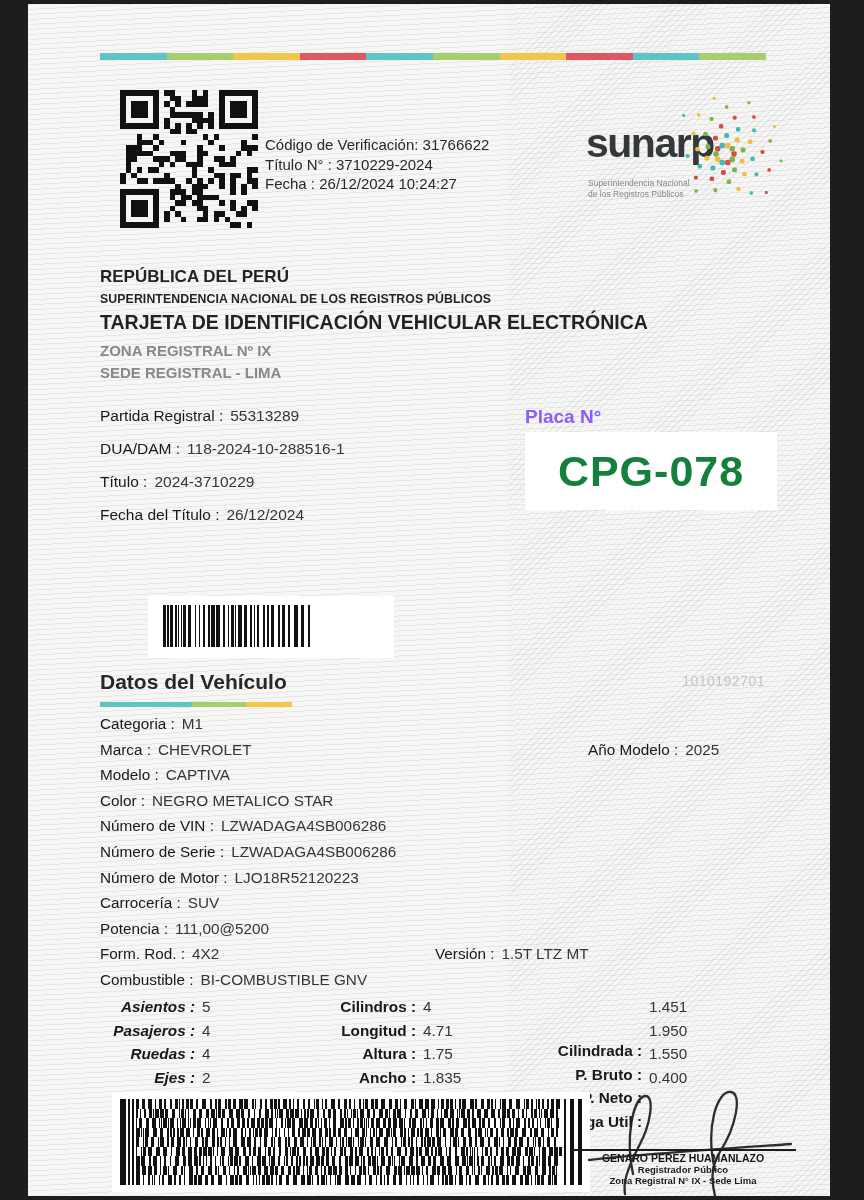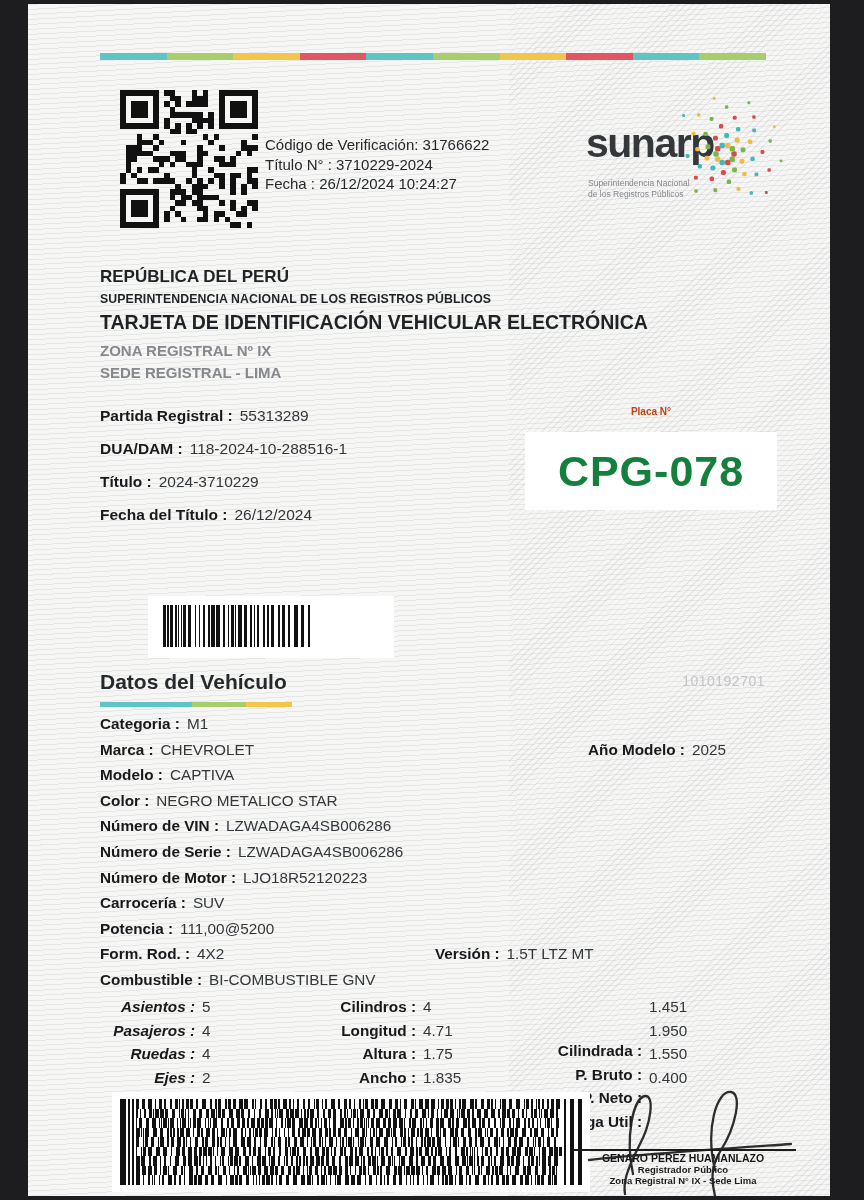--- a/index.html
+++ b/index.html
@@ -28,25 +28,25 @@
 
   .titleblock{position:absolute;left:72px;top:263px;z-index:2;color:#1f2326;}
   .titleblock .t1{font-size:17px;font-weight:700;}
   .titleblock .t2{font-size:12.3px;font-weight:700;margin-top:5px;letter-spacing:0.1px;}
   .titleblock .t3{font-size:19.5px;font-weight:700;margin-top:5px;}
   .titleblock .t4{font-size:15px;font-weight:700;margin-top:8px;color:#85898d;}
   .titleblock .t5{font-size:15px;font-weight:700;margin-top:5px;color:#85898d;}
 
   .reg{position:absolute;left:72px;top:403px;z-index:2;}
   .frow{height:33px;font-size:15.5px;white-space:nowrap;}
-  .lbl{font-weight:700;color:#17191b;text-align:center;}
+  .lbl{font-weight:400;color:#17191b;text-align:center;}
   .val{font-weight:400;color:#33373a;margin-left:7px;}
 
-  .plate-label{position:absolute;left:497px;top:402px;width:252px;text-align:center;
-    font-size:10px;font-weight:700;color:#c2410c;z-index:2;}
+  .plate-label{position:absolute;left:497px;top:402px;width:252px;text-align:left;
+    font-size:19px;font-weight:700;color:#8b5cf6;z-index:2;}
   .plate-box{position:absolute;left:497px;top:428px;width:252px;height:78px;background:#ffffff;z-index:2;}
   .plate-box span{display:block;text-align:center;line-height:78px;font-size:43px;font-weight:700;
     color:#15803d;letter-spacing:1px;}
 
   .bc1-box{position:absolute;left:120px;top:592px;width:246px;height:62px;background:#ffffff;z-index:2;}
   .bc1{position:absolute;left:15px;top:9px;width:147px;height:42px;}
 
   .sec-title{position:absolute;left:72px;top:666px;font-size:21px;font-weight:700;color:#25292b;z-index:2;}
   .sec-underline{position:absolute;left:72px;top:698px;width:192px;height:4.5px;display:flex;z-index:2;}
   .doc-number{position:absolute;left:537px;top:669px;width:200px;text-align:right;font-size:14px;

